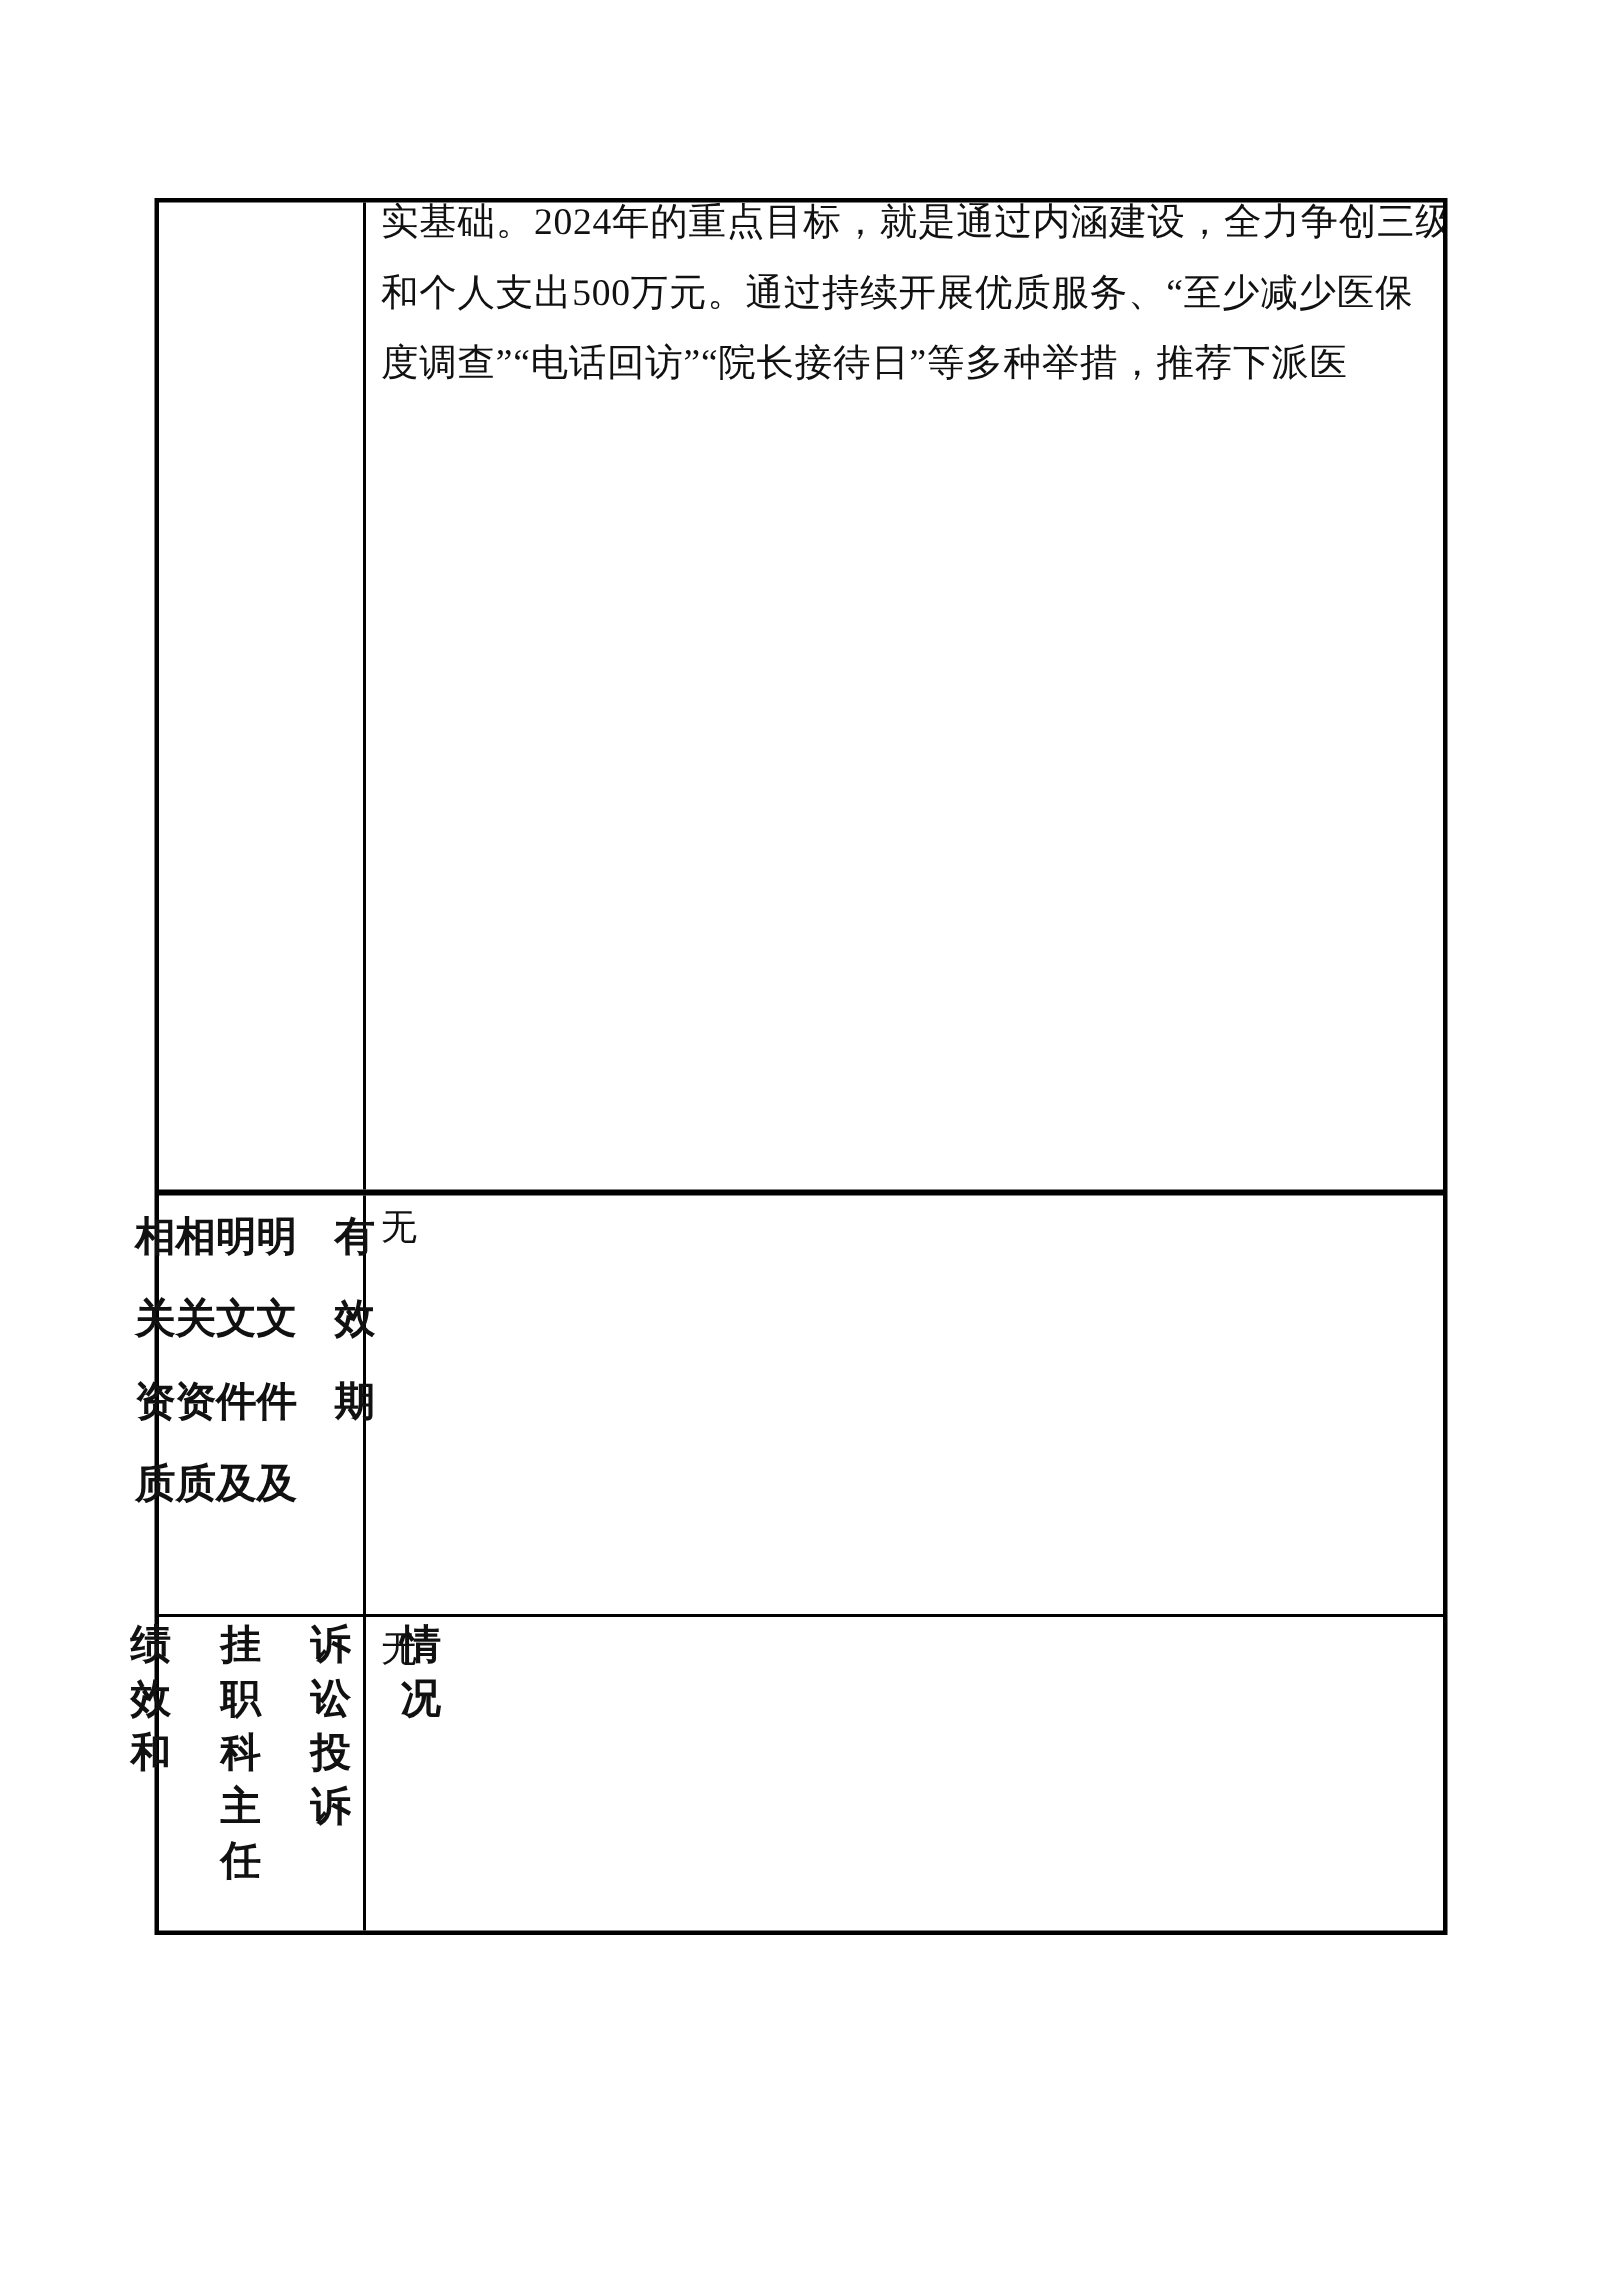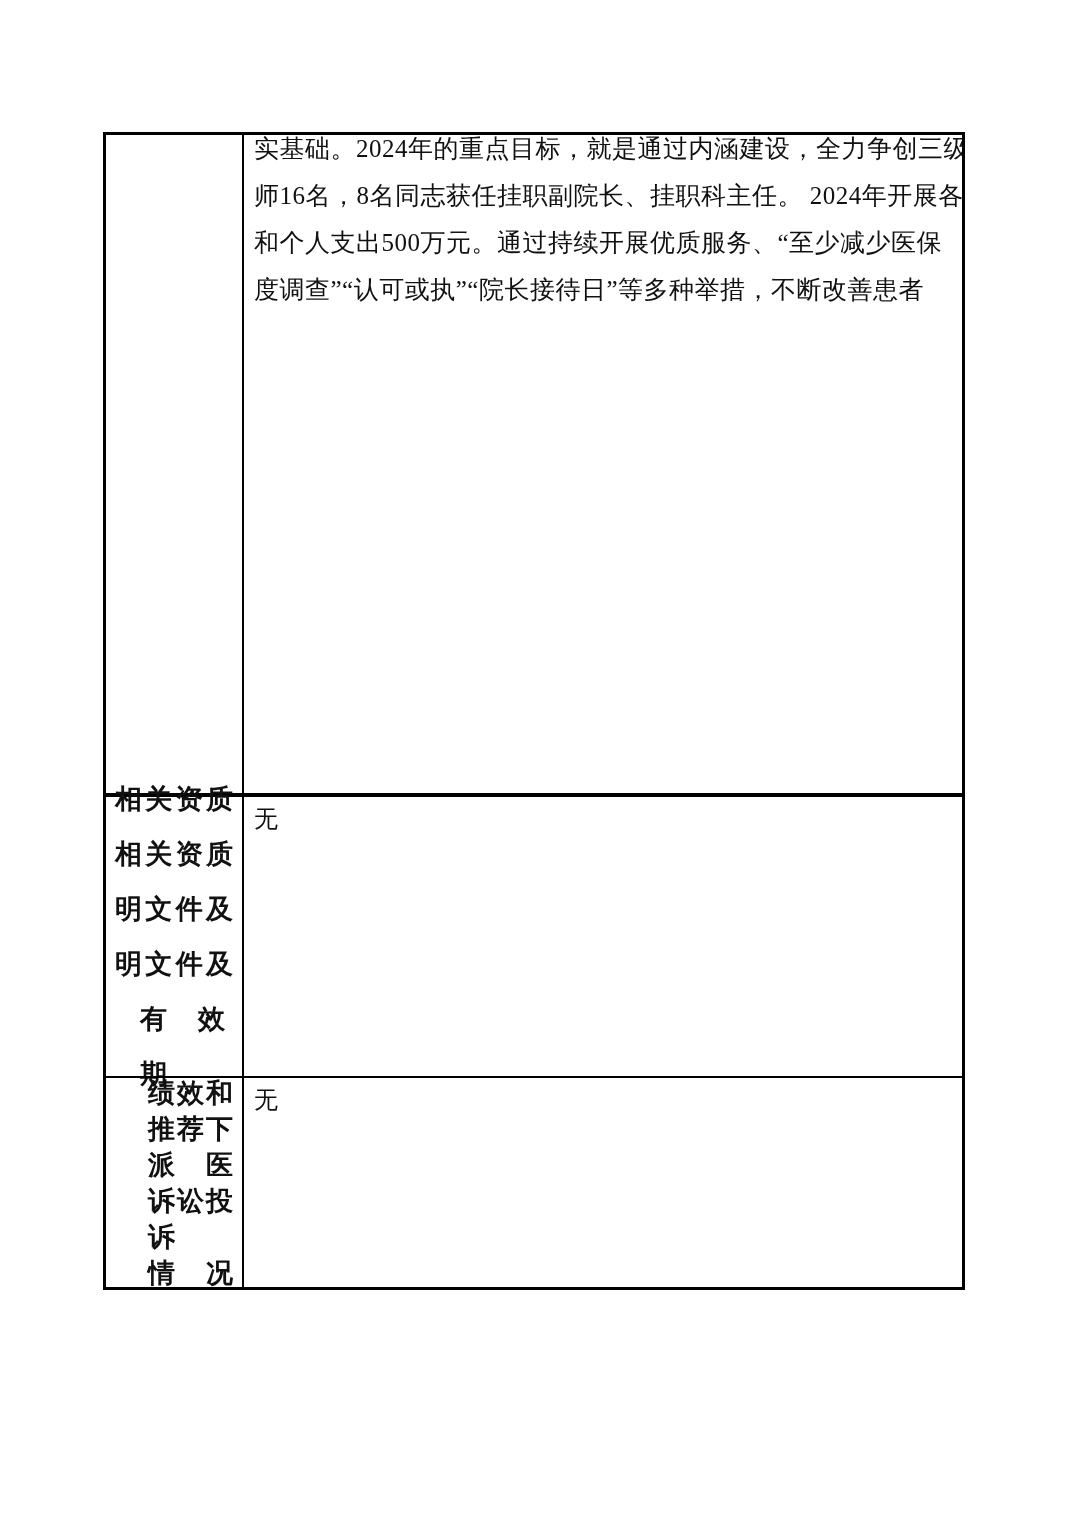--- a/index.html
+++ b/index.html
@@ -32,21 +32,20 @@
     width: 100%;
   }
   .row-1 { height: 658px; }
   .row-2 { height: 283px; border-top: 4px solid #000000; }
   .row-3 { height: 211px; border-top: 2px solid #000000; }
   .label-cell {
     width: 138px;
     box-sizing: border-box;
     border-right: 2px solid #000000;
     display: flex;
-    flex-direction: column;
     justify-content: center;
     padding: 0 9px;
   }
   .content-cell {
     flex: 1;
     box-sizing: border-box;
     padding: 0 8px 0 10px;
     overflow: hidden;
   }
   .body-lines { margin-top: -10px; }
@@ -82,44 +81,43 @@
 <body>
 
 <div class="page">
   <div class="doc-table">
 
     <div class="row row-1">
       <div class="cell label-cell"></div>
       <div class="cell content-cell">
         <div class="body-lines">
             <div class="body-line">实基础。2024年的重点目标，就是通过内涵建设，全力争创三级。</div>
-            <div class="body-line">师16名，8名同志获任挂职副院长、挂职科主任。 2024年开展各</div>
             <div class="body-line">和个人支出500万元。通过持续开展优质服务、“至少减少医保</div>
-            <div class="body-line">度调查”“认可或执”“院长接待日”等多种举措，不断改善患者</div>
+            <div class="body-line">度调查”“电话回访”“院长接待日”等多种举措，推荐下派医</div>
           </div>
       </div>
     </div>
 
     <div class="row row-2">
       <div class="cell label-cell">
           <div class="label-line">相关资质</div>
           <div class="label-line">相关资质</div>
           <div class="label-line">明文件及</div>
           <div class="label-line">明文件及</div>
           <div class="label-line">有效期</div>
         </div>
       <div class="cell content-cell">
         <span class="value-text">无</span>
       </div>
     </div>
 
     <div class="row row-3">
       <div class="cell label-cell">
           <div class="label-line">绩效和</div>
-          <div class="label-line">推荐下派医</div>
+          <div class="label-line">挂职科主任</div>
           <div class="label-line">诉讼投诉</div>
           <div class="label-line">情况</div>
         </div>
       <div class="cell content-cell">
         <span class="value-text">无</span>
       </div>
     </div>
 
   </div>
 </div>

